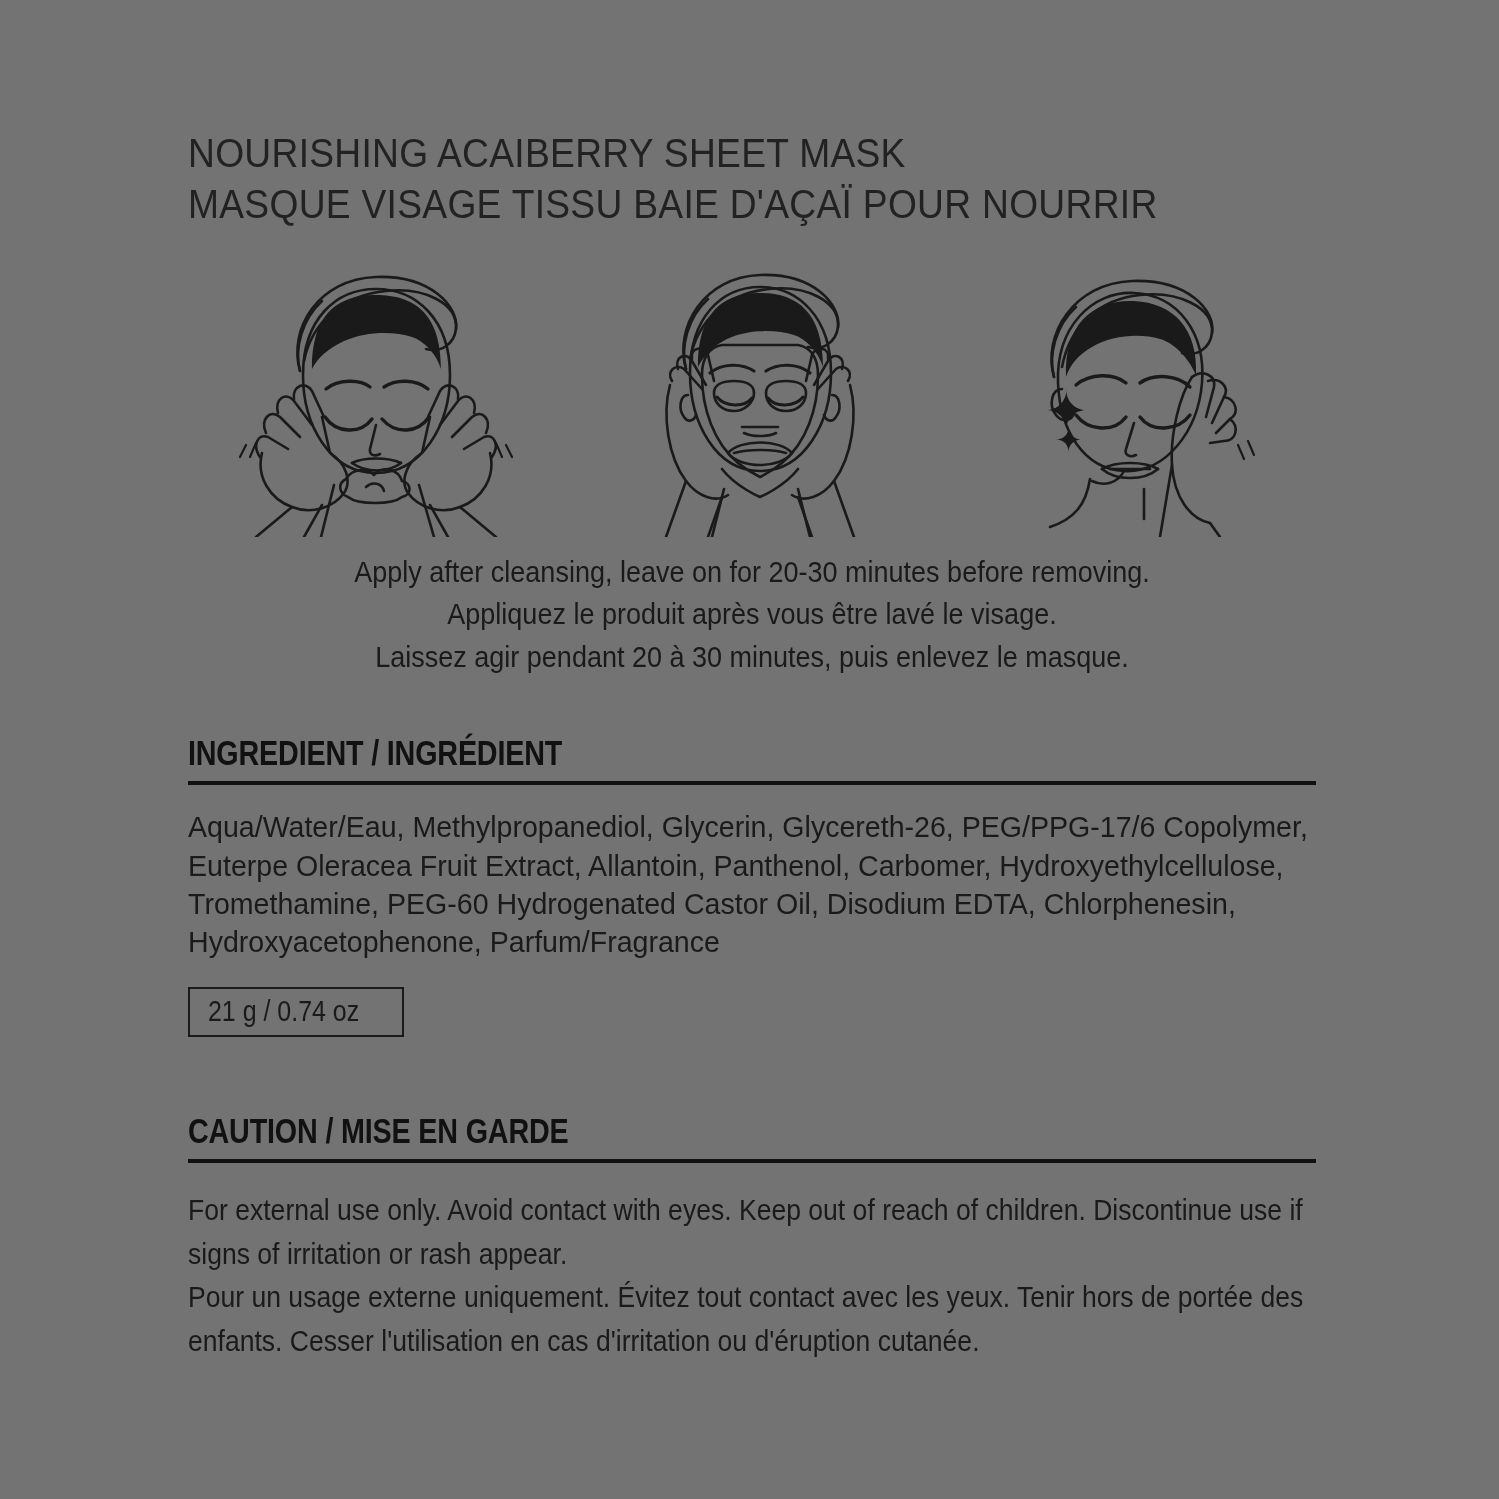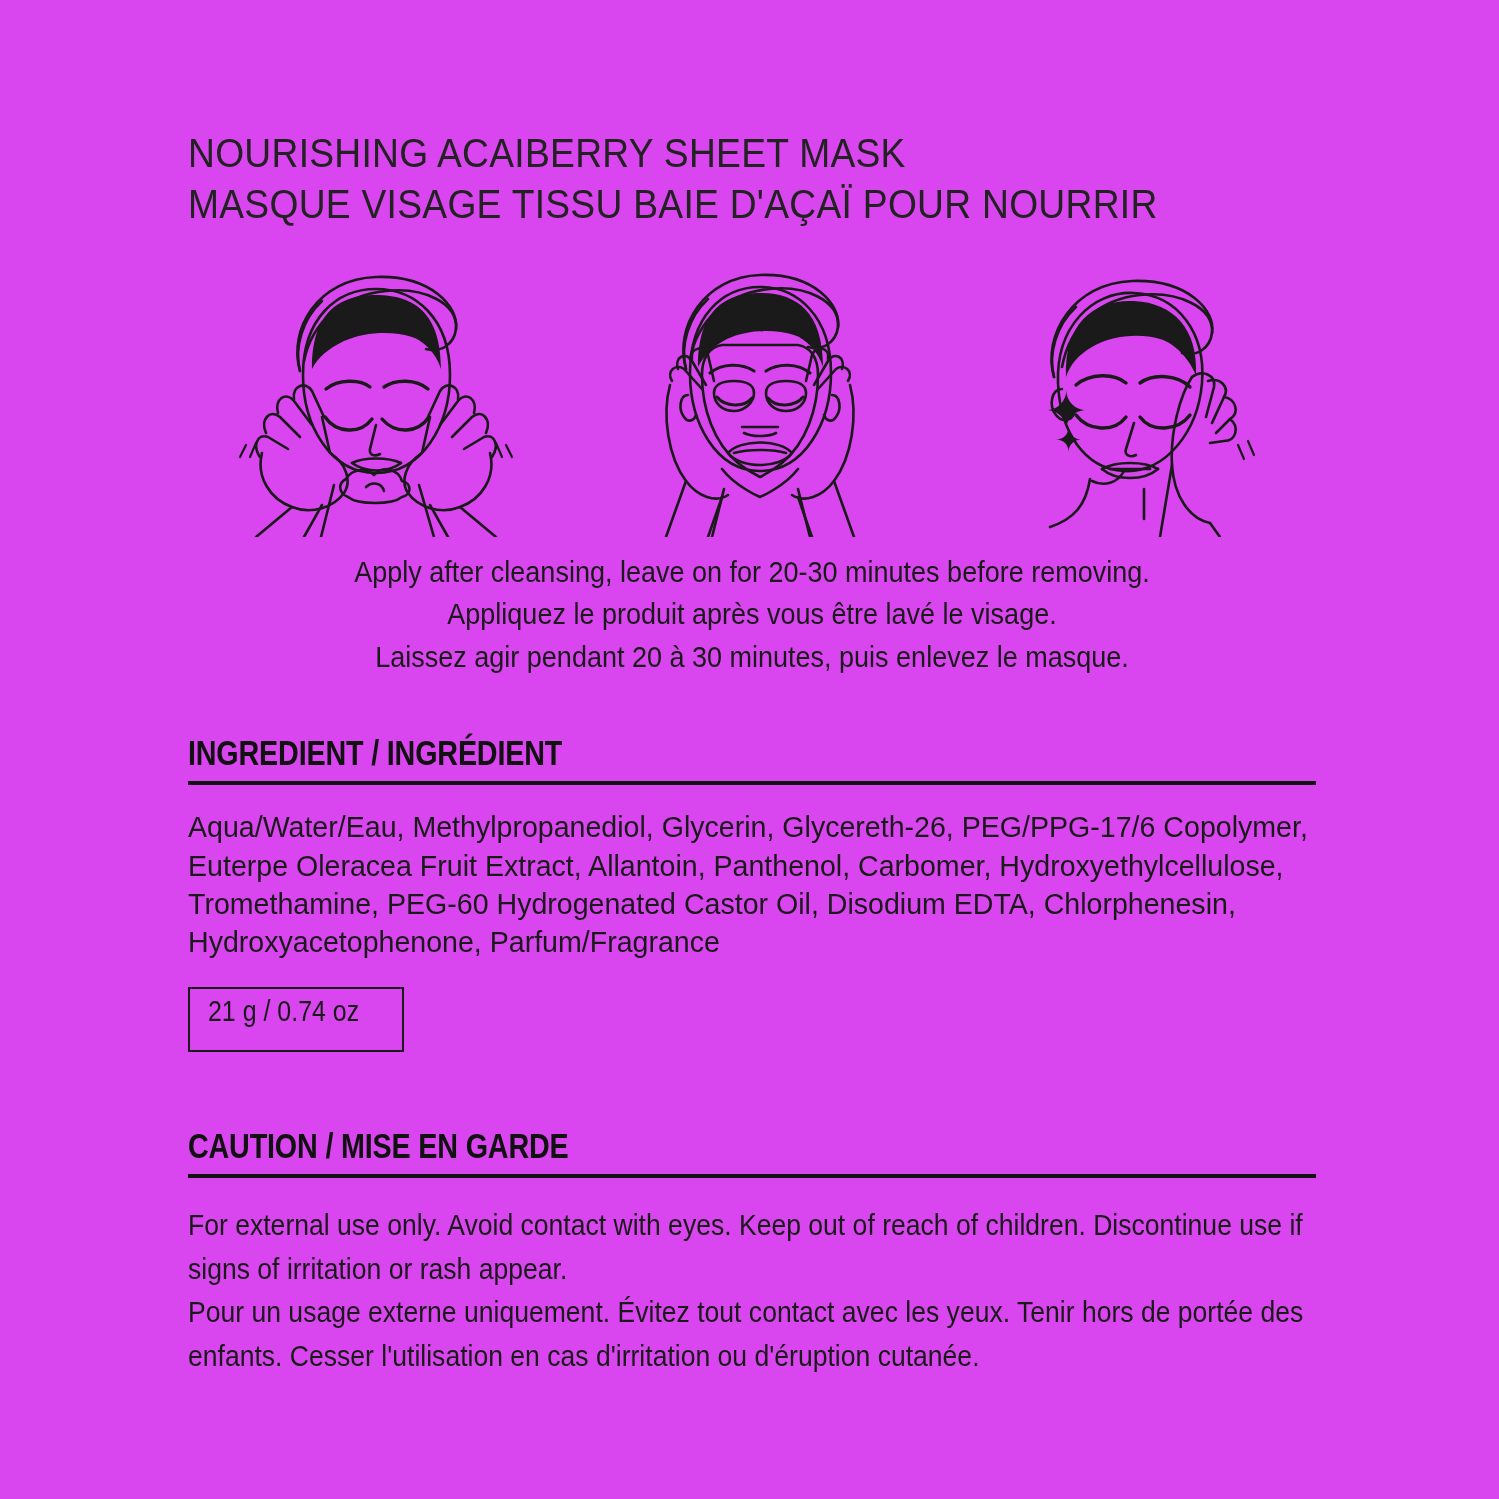--- a/index.html
+++ b/index.html
@@ -5,21 +5,21 @@
 <style>
   html, body {
     margin: 0;
     padding: 0;
     background: #ffffff;
   }
   .page {
     position: relative;
     width: 1499px;
     height: 1499px;
-    background: #d946ef;
+    background: #737373;
     font-family: "Liberation Sans", sans-serif;
     color: #1a1a1a;
     overflow: hidden;
   }
   .content {
     position: absolute;
     left: 188px;
     top: 0;
     width: 1128px;
   }
@@ -99,21 +99,21 @@
     transform: scaleX(0.985);
     transform-origin: left center;
     width: 1140px;
   }
 
   
   .weight-box {
     display: inline-block;
     margin-top: 26px;
     border: 2px solid #1a1a1a;
-    padding: 8px 18px 24px 18px;
+    padding: 8px 18px 9px 18px;
   }
   .weight-box .weight-text {
     display: block;
     font-family: "Liberation Sans", sans-serif;
     font-size: 29px;
     line-height: 1;
     color: #1a1a1a;
     transform: scaleX(0.86);
     transform-origin: left center;
     white-space: nowrap;

